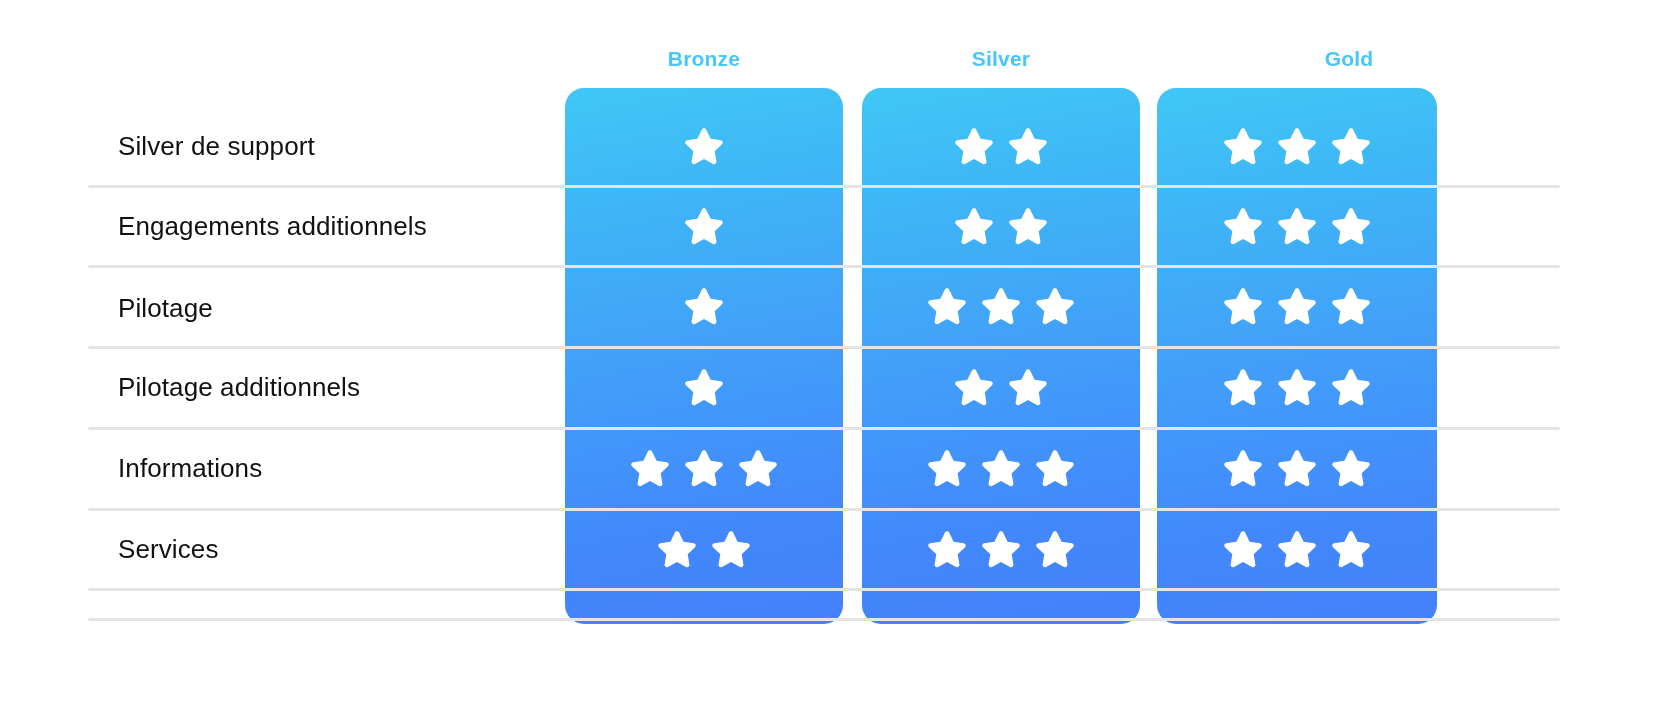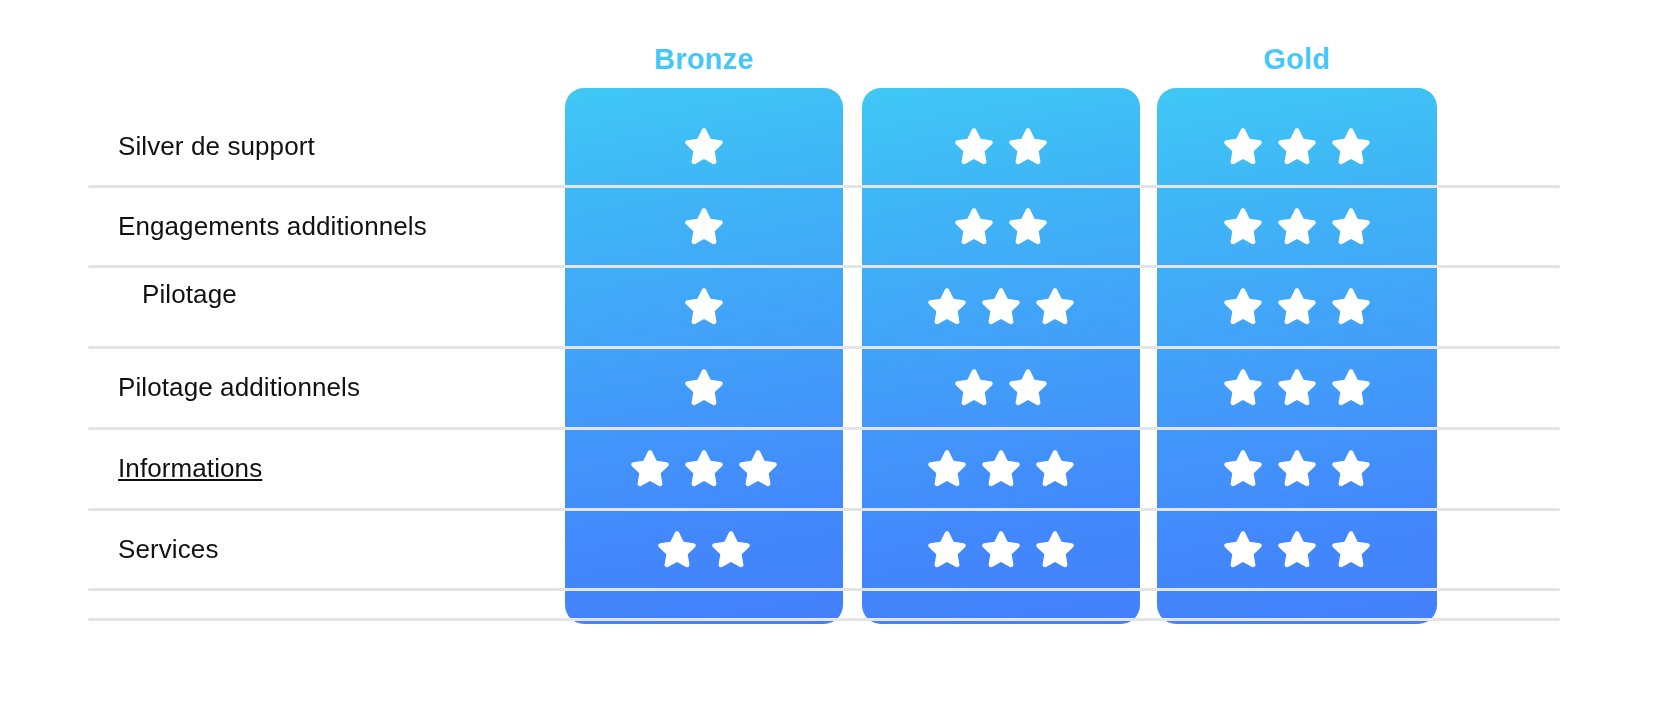--- a/index.html
+++ b/index.html
@@ -20,29 +20,29 @@
     background: #ffffff;
   }
 
   
   .col-header {
     position: absolute;
     top: 38px;
     height: 42px;
     line-height: 42px;
     text-align: center;
-    font-size: 29px;
+    font-size: 21px;
     font-weight: bold;
     letter-spacing: 0.2px;
     color: #45c8f8;
     white-space: nowrap;
   }
   .col-header.c0 { left: 565px; width: 278px; }
   .col-header.c1 { left: 862px; width: 278px; }
-  .col-header.c2 { left: 1157px; width: 280px; }
+  .col-header.c2 { left: 1209px; width: 280px; }
 
   
   .divider {
     position: absolute;
     left: 88px;
     width: 1472px;
     height: 3px;
     background: #e4e4e4;
     border-radius: 2px;
   }
@@ -141,20 +141,21 @@
       <div class="divider" style="top: 185px;"></div>
       <div class="divider" style="top: 265px;"></div>
       <div class="divider" style="top: 346px;"></div>
       <div class="divider" style="top: 427px;"></div>
       <div class="divider" style="top: 508px;"></div>
       <div class="divider" style="top: 588px;"></div>
       <div class="divider" style="top: 618px;"></div>
     </div>
 
   <div class="col-header c0">Bronze</div>
+  <div class="col-header c1">Silver</div>
   <div class="col-header c2">Gold</div>
 
   <div id="rows">
       <div class="row-label" style="top: 126px;">Silver de support</div>
       <div class="star-cell c0" style="top: 124px;">
         <span class="star">
           <svg viewBox="0 0 100 100" xmlns="http://www.w3.org/2000/svg">
             <path fill="#ffffff" d="M50 5.5c2.2 0 4.2 1.3 5.2 3.3l11.3 23 25.4 3.7c2.2.3 4 1.9 4.7 4 .7 2.1.1 4.4-1.5 5.9L76.7 63.3l4.3 25.3c.4 2.2-.5 4.4-2.3 5.7-1.8 1.3-4.2 1.5-6.2.4L50 82.8 27.5 94.7c-2 1.1-4.4.9-6.2-.4-1.8-1.3-2.7-3.5-2.3-5.7l4.3-25.3L4.9 45.4c-1.6-1.5-2.2-3.8-1.5-5.9.7-2.1 2.5-3.7 4.7-4l25.4-3.7 11.3-23C45.8 6.8 47.8 5.5 50 5.5z"></path>
           </svg>
         </span>
@@ -218,21 +219,21 @@
           <svg viewBox="0 0 100 100" xmlns="http://www.w3.org/2000/svg">
             <path fill="#ffffff" d="M50 5.5c2.2 0 4.2 1.3 5.2 3.3l11.3 23 25.4 3.7c2.2.3 4 1.9 4.7 4 .7 2.1.1 4.4-1.5 5.9L76.7 63.3l4.3 25.3c.4 2.2-.5 4.4-2.3 5.7-1.8 1.3-4.2 1.5-6.2.4L50 82.8 27.5 94.7c-2 1.1-4.4.9-6.2-.4-1.8-1.3-2.7-3.5-2.3-5.7l4.3-25.3L4.9 45.4c-1.6-1.5-2.2-3.8-1.5-5.9.7-2.1 2.5-3.7 4.7-4l25.4-3.7 11.3-23C45.8 6.8 47.8 5.5 50 5.5z"></path>
           </svg>
         </span>
         <span class="star">
           <svg viewBox="0 0 100 100" xmlns="http://www.w3.org/2000/svg">
             <path fill="#ffffff" d="M50 5.5c2.2 0 4.2 1.3 5.2 3.3l11.3 23 25.4 3.7c2.2.3 4 1.9 4.7 4 .7 2.1.1 4.4-1.5 5.9L76.7 63.3l4.3 25.3c.4 2.2-.5 4.4-2.3 5.7-1.8 1.3-4.2 1.5-6.2.4L50 82.8 27.5 94.7c-2 1.1-4.4.9-6.2-.4-1.8-1.3-2.7-3.5-2.3-5.7l4.3-25.3L4.9 45.4c-1.6-1.5-2.2-3.8-1.5-5.9.7-2.1 2.5-3.7 4.7-4l25.4-3.7 11.3-23C45.8 6.8 47.8 5.5 50 5.5z"></path>
           </svg>
         </span>
       </div>
-      <div class="row-label" style="top: 274px; margin-left: 24px;">Pilotage</div>
+      <div class="row-label" style="top: 288px;">Pilotage</div>
       <div class="star-cell c0" style="top: 284px;">
         <span class="star">
           <svg viewBox="0 0 100 100" xmlns="http://www.w3.org/2000/svg">
             <path fill="#ffffff" d="M50 5.5c2.2 0 4.2 1.3 5.2 3.3l11.3 23 25.4 3.7c2.2.3 4 1.9 4.7 4 .7 2.1.1 4.4-1.5 5.9L76.7 63.3l4.3 25.3c.4 2.2-.5 4.4-2.3 5.7-1.8 1.3-4.2 1.5-6.2.4L50 82.8 27.5 94.7c-2 1.1-4.4.9-6.2-.4-1.8-1.3-2.7-3.5-2.3-5.7l4.3-25.3L4.9 45.4c-1.6-1.5-2.2-3.8-1.5-5.9.7-2.1 2.5-3.7 4.7-4l25.4-3.7 11.3-23C45.8 6.8 47.8 5.5 50 5.5z"></path>
           </svg>
         </span>
       </div>
       <div class="star-cell c1" style="top: 284px;">
         <span class="star">
           <svg viewBox="0 0 100 100" xmlns="http://www.w3.org/2000/svg">
@@ -297,21 +298,21 @@
           <svg viewBox="0 0 100 100" xmlns="http://www.w3.org/2000/svg">
             <path fill="#ffffff" d="M50 5.5c2.2 0 4.2 1.3 5.2 3.3l11.3 23 25.4 3.7c2.2.3 4 1.9 4.7 4 .7 2.1.1 4.4-1.5 5.9L76.7 63.3l4.3 25.3c.4 2.2-.5 4.4-2.3 5.7-1.8 1.3-4.2 1.5-6.2.4L50 82.8 27.5 94.7c-2 1.1-4.4.9-6.2-.4-1.8-1.3-2.7-3.5-2.3-5.7l4.3-25.3L4.9 45.4c-1.6-1.5-2.2-3.8-1.5-5.9.7-2.1 2.5-3.7 4.7-4l25.4-3.7 11.3-23C45.8 6.8 47.8 5.5 50 5.5z"></path>
           </svg>
         </span>
         <span class="star">
           <svg viewBox="0 0 100 100" xmlns="http://www.w3.org/2000/svg">
             <path fill="#ffffff" d="M50 5.5c2.2 0 4.2 1.3 5.2 3.3l11.3 23 25.4 3.7c2.2.3 4 1.9 4.7 4 .7 2.1.1 4.4-1.5 5.9L76.7 63.3l4.3 25.3c.4 2.2-.5 4.4-2.3 5.7-1.8 1.3-4.2 1.5-6.2.4L50 82.8 27.5 94.7c-2 1.1-4.4.9-6.2-.4-1.8-1.3-2.7-3.5-2.3-5.7l4.3-25.3L4.9 45.4c-1.6-1.5-2.2-3.8-1.5-5.9.7-2.1 2.5-3.7 4.7-4l25.4-3.7 11.3-23C45.8 6.8 47.8 5.5 50 5.5z"></path>
           </svg>
         </span>
       </div>
-      <div class="row-label" style="top: 448px; text-decoration: underline;">Informations</div>
+      <div class="row-label" style="top: 448px;">Informations</div>
       <div class="star-cell c0" style="top: 446px;">
         <span class="star">
           <svg viewBox="0 0 100 100" xmlns="http://www.w3.org/2000/svg">
             <path fill="#ffffff" d="M50 5.5c2.2 0 4.2 1.3 5.2 3.3l11.3 23 25.4 3.7c2.2.3 4 1.9 4.7 4 .7 2.1.1 4.4-1.5 5.9L76.7 63.3l4.3 25.3c.4 2.2-.5 4.4-2.3 5.7-1.8 1.3-4.2 1.5-6.2.4L50 82.8 27.5 94.7c-2 1.1-4.4.9-6.2-.4-1.8-1.3-2.7-3.5-2.3-5.7l4.3-25.3L4.9 45.4c-1.6-1.5-2.2-3.8-1.5-5.9.7-2.1 2.5-3.7 4.7-4l25.4-3.7 11.3-23C45.8 6.8 47.8 5.5 50 5.5z"></path>
           </svg>
         </span>
         <span class="star">
           <svg viewBox="0 0 100 100" xmlns="http://www.w3.org/2000/svg">
             <path fill="#ffffff" d="M50 5.5c2.2 0 4.2 1.3 5.2 3.3l11.3 23 25.4 3.7c2.2.3 4 1.9 4.7 4 .7 2.1.1 4.4-1.5 5.9L76.7 63.3l4.3 25.3c.4 2.2-.5 4.4-2.3 5.7-1.8 1.3-4.2 1.5-6.2.4L50 82.8 27.5 94.7c-2 1.1-4.4.9-6.2-.4-1.8-1.3-2.7-3.5-2.3-5.7l4.3-25.3L4.9 45.4c-1.6-1.5-2.2-3.8-1.5-5.9.7-2.1 2.5-3.7 4.7-4l25.4-3.7 11.3-23C45.8 6.8 47.8 5.5 50 5.5z"></path>
           </svg>

